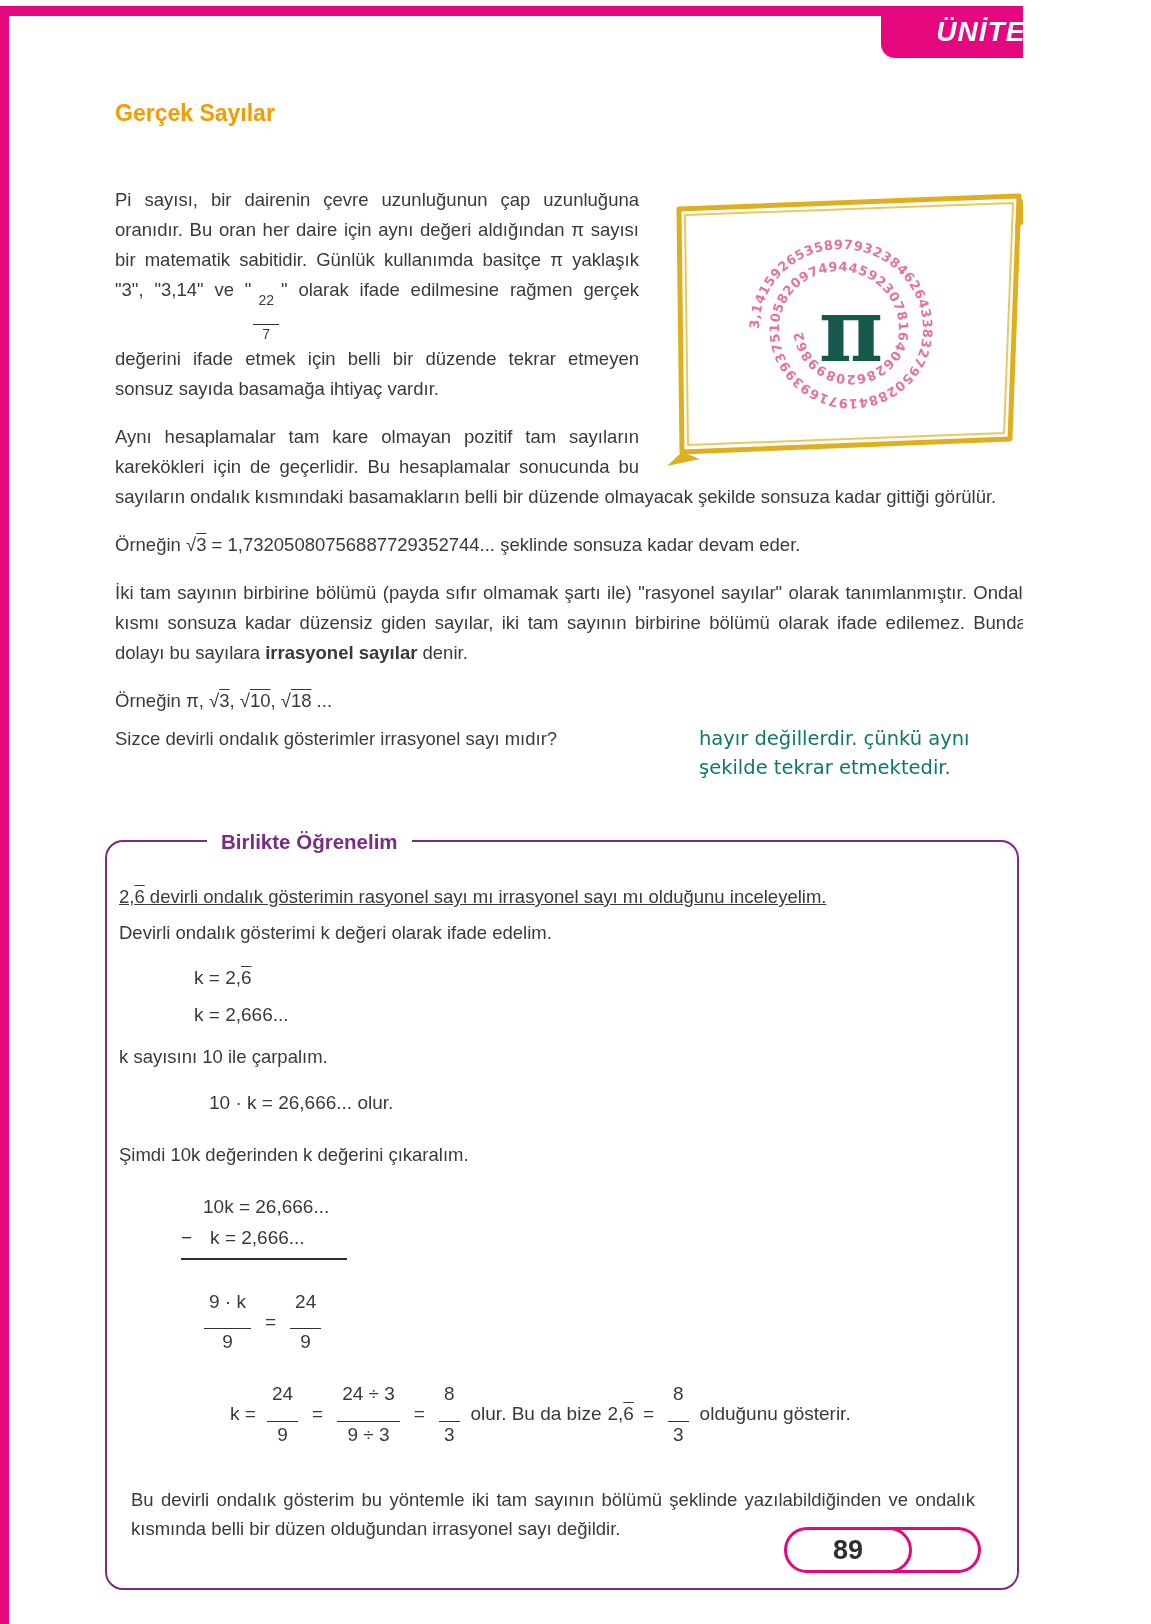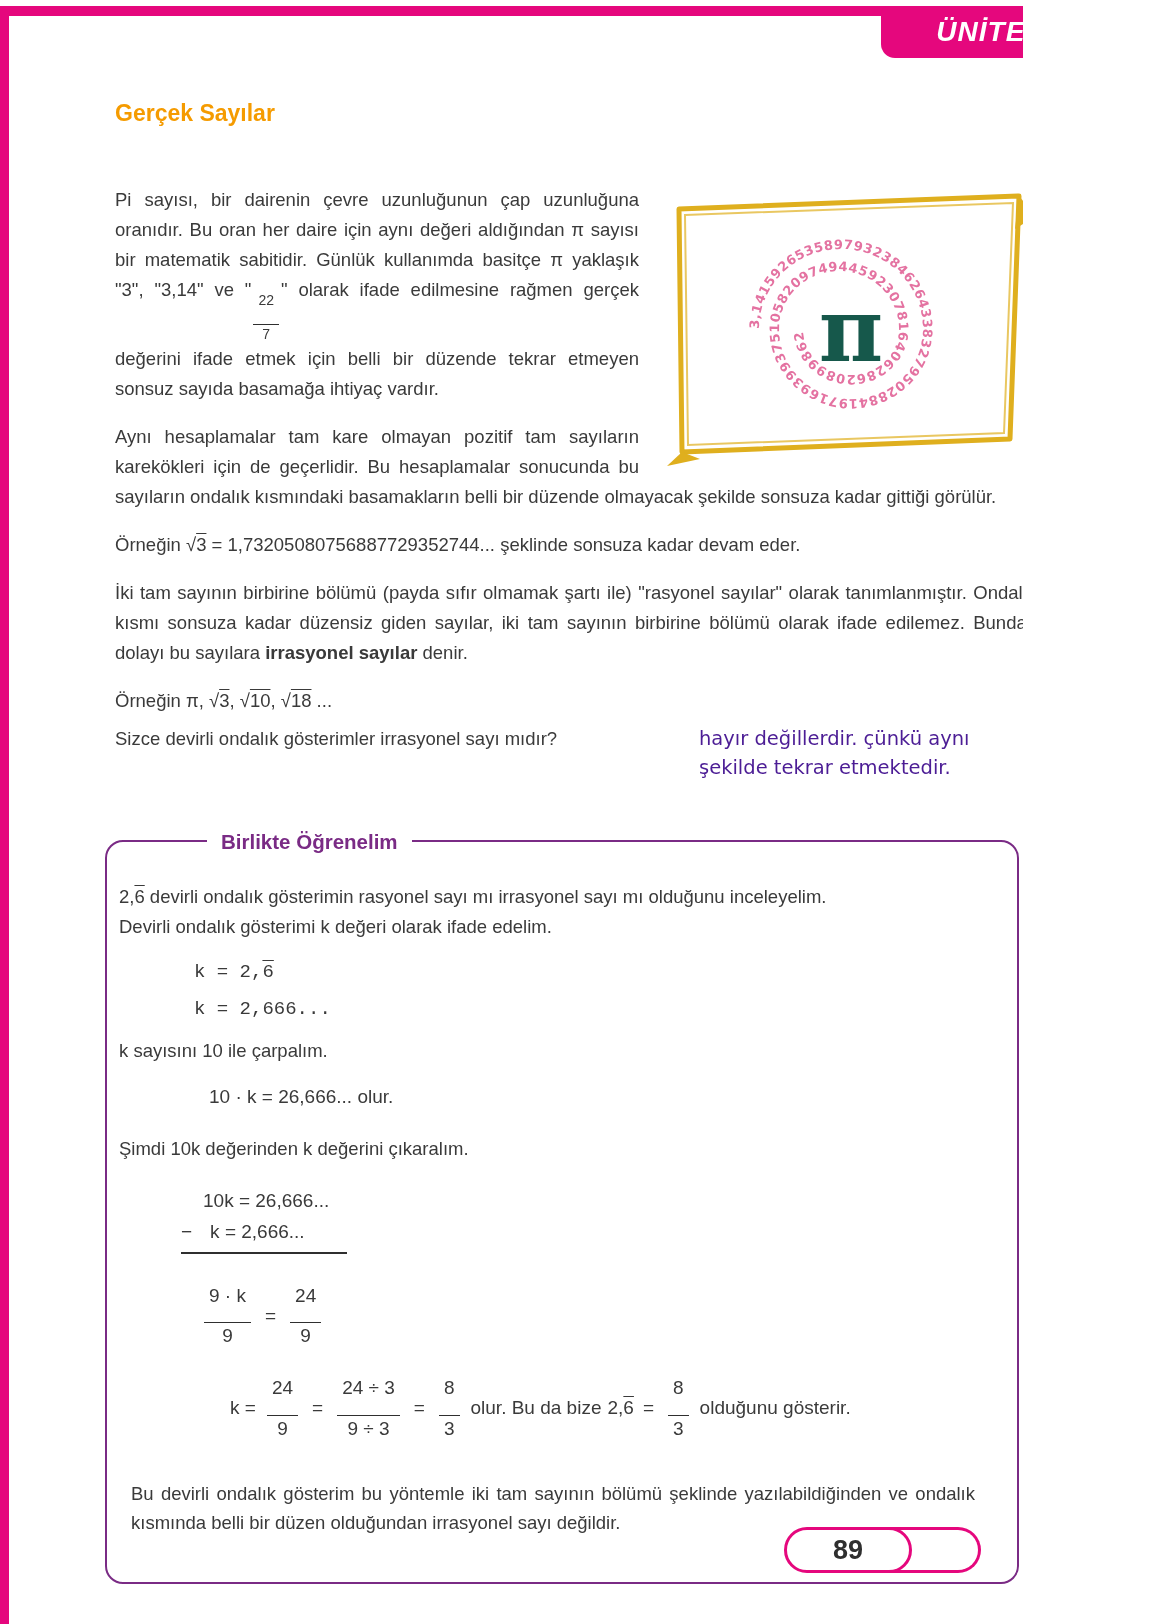--- a/index.html
+++ b/index.html
@@ -38,39 +38,39 @@
   .frac { display: inline-flex; flex-direction: column; align-items: center; vertical-align: middle; margin: 0 5px; line-height: 1.25; }
   .frac .num { border-bottom: 1.6px solid #2f2f2f; padding: 0 5px 15px; }
   .frac .den { padding: 1px 5px 0; }
   .frac-sm { font-size: 14px; vertical-align: -9px; margin: 0 2px; }
   .sqrt .rad { text-decoration: overline; }
   .ov { text-decoration: overline; }
   .eqsign { margin: 0 9px; }
   
   .q-row { display: flex; align-items: flex-start; margin: 4px 0 0 0; }
   .q-text { font-size: 18.5px; line-height: 1.6; }
-  .hand-note { margin-left: auto; width: 338px; color: #4c1d95; font-size: 19.5px; line-height: 1.5; font-family: "DejaVu Sans", sans-serif; }
+  .hand-note { margin-left: auto; width: 338px; color: #0f766e; font-size: 19.5px; line-height: 1.5; font-family: "DejaVu Sans", sans-serif; }
   
   .box {
     position: relative;
     margin: 58px 18px 0 -10px;
     border: 2.5px solid #7A2B85;
     border-radius: 18px;
     padding: 40px 30px 32px 12px;
     font-size: 18.5px;
     line-height: 1.6;
   }
   .box-legend {
     position: absolute; top: -16px; left: 100px;
     background: #ffffff; padding: 0 14px;
     color: #7A2B85; font-weight: bold; font-size: 20.5px;
   }
-  .bl1 { margin: 0 0 0 0; }
+  .bl1 { margin: 0 0 6px 0; text-decoration: underline; }
   .bl2 { margin: 0 0 16px 0; }
-  .k-line { margin: 0 0 6px 75px; font-size: 19px; font-family: Liberation Mono, monospace; }
+  .k-line { margin: 0 0 6px 75px; font-size: 19px; }
   .bl3 { margin: 12px 0 16px 0; }
   .bl4 { margin: 0 0 22px 90px; font-size: 19px; }
   .bl5 { margin: 0 0 22px 0; }
   .sub-block { margin: 0 0 30px 62px; font-size: 19px; line-height: 1.55; }
   .sub-row1 { padding-left: 22px; }
   .sub-row2 { display: inline-block; border-bottom: 2px solid #2f2f2f; padding: 2px 42px 5px 0; }
   .sub-row2 .minus { margin-right: 18px; }
   .sub-row3 { padding-left: 30px; margin-top: 5px; }
   .eq { display: flex; align-items: center; font-size: 19px; }
   .eq1 { margin: 0 0 28px 80px; }

